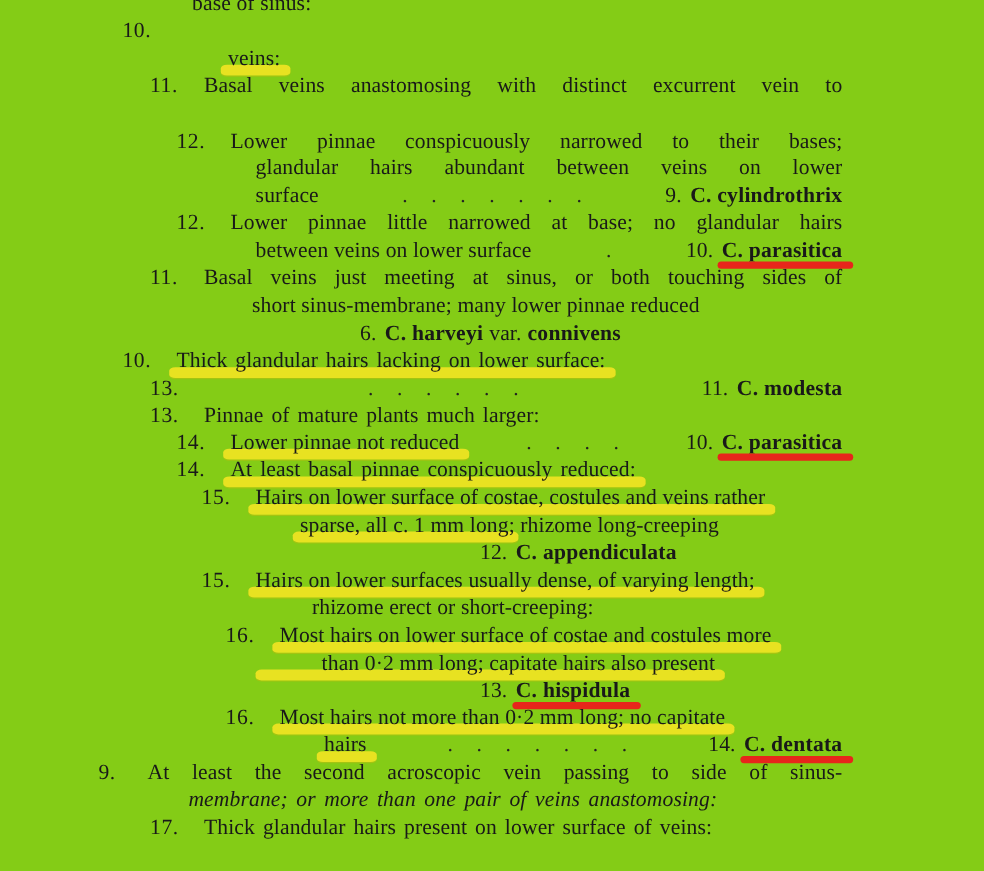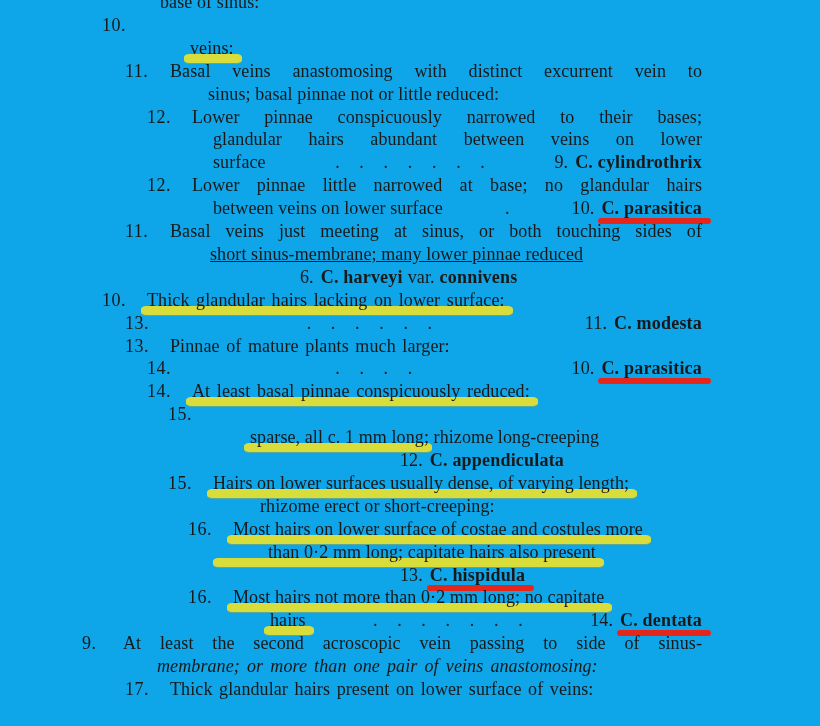--- a/index.html
+++ b/index.html
@@ -1,18 +1,18 @@
 <!DOCTYPE html>
 <html><head>
 <meta charset="utf-8">
 <style>
   html,body{margin:0;padding:0;background:#ffffff;}
   #page{
     position:relative; width:820px; height:726px; overflow:hidden;
-    background:#0ea5e9; color:#191919;
+    background:#84cc16; color:#191919;
     font-family:"Liberation Serif","DejaVu Serif",serif;
     font-size:18px; line-height:22.9px; letter-spacing:.1px;
   }
   .line{position:absolute; isolation:isolate; white-space:nowrap;}
   .num{position:absolute; left:-45px; top:0; letter-spacing:.5px;}
   .num.n1{left:-41px;}
   .txt{display:block;}
   .just{text-align:justify; text-align-last:justify; white-space:normal;}
   .ws2{word-spacing:2px;} .ws25{word-spacing:2.5px;font-style:italic;}
   .row{display:flex; align-items:center;gap:16px;}
@@ -56,23 +56,20 @@
 
   <div class="line" style="top:37px;left:190px;">
     <span class="hl">veins:</span>
   </div>
 
   <div class="line" style="top:60px;left:170px;width:532px;">
     <span class="num">11.</span>
     <span class="txt just">Basal veins anastomosing with distinct excurrent vein to</span>
   </div>
 
-  <div class="line" style="top:83px;left:208px;">
-    <span>sinus; basal pinnae not or little reduced:</span>
-  </div>
 
   <div class="line" style="top:106px;left:192px;width:510px;">
     <span class="num">12.</span>
     <span class="txt just">Lower pinnae conspicuously narrowed to their bases;</span>
   </div>
 
   <div class="line" style="top:128px;left:213px;width:489px;">
     <span class="txt just">glandular hairs abundant between veins on lower</span>
   </div>
 
@@ -91,21 +88,21 @@
     <span>between veins on lower surface</span>
     <span class="dots">.</span>
     <span class="ref"><span class="refnum">10.</span><span class="sp rl">C. parasitica</span></span>
   </div>
 
   <div class="line" style="top:220px;left:170px;width:532px;">
     <span class="num">11.</span>
     <span class="txt just">Basal veins just meeting at sinus, or both touching sides of</span>
   </div>
 
-  <div class="line" style="top:243px;left:210px;text-decoration:underline;">
+  <div class="line" style="top:243px;left:210px;">
     <span>short sinus-membrane; many lower pinnae reduced</span>
   </div>
 
   <div class="line right" style="top:266px;left:300px;width:402px;">
     <span class="refnum">6.</span><span class="sp">C. harveyi</span><span class="varl">var.</span><span class="sp">connivens</span>
   </div>
 
   <div class="line" style="top:289px;left:147px;">
     <span class="num">10.</span>
     <span class="hl ws2">Thick glandular hairs lacking on lower surface:</span>
@@ -117,31 +114,33 @@
     <span class="ref"><span class="refnum">11.</span><span class="sp">C. modesta</span></span>
   </div>
 
   <div class="line" style="top:335px;left:170px;">
     <span class="num">13.</span>
     <span class="ws2">Pinnae of mature plants much larger:</span>
   </div>
 
   <div class="line row" style="top:357px;left:192px;width:510px;">
     <span class="num">14.</span>
+    <span class="hl">Lower pinnae not reduced</span>
     <span class="dots">. . . .</span>
     <span class="ref"><span class="refnum">10.</span><span class="sp rl">C. parasitica</span></span>
   </div>
 
   <div class="line" style="top:380px;left:192px;">
     <span class="num">14.</span>
     <span class="hl ws2">At least basal pinnae conspicuously reduced:</span>
   </div>
 
   <div class="line" style="top:403px;left:213px;width:489px;">
     <span class="num">15.</span>
+    <span class="txt just hl">Hairs on lower surface of costae, costules and veins rather</span>
   </div>
 
   <div class="line" style="top:426px;left:250px;text-align:center;">
     <span class="hl">sparse, all c. 1 mm long</span><span>; rhizome long-creeping</span>
   </div>
 
   <div class="line right" style="top:449px;left:400px;width:302px;">
     <span class="refnum">12.</span><span class="sp">C. appendiculata</span>
   </div>
 

